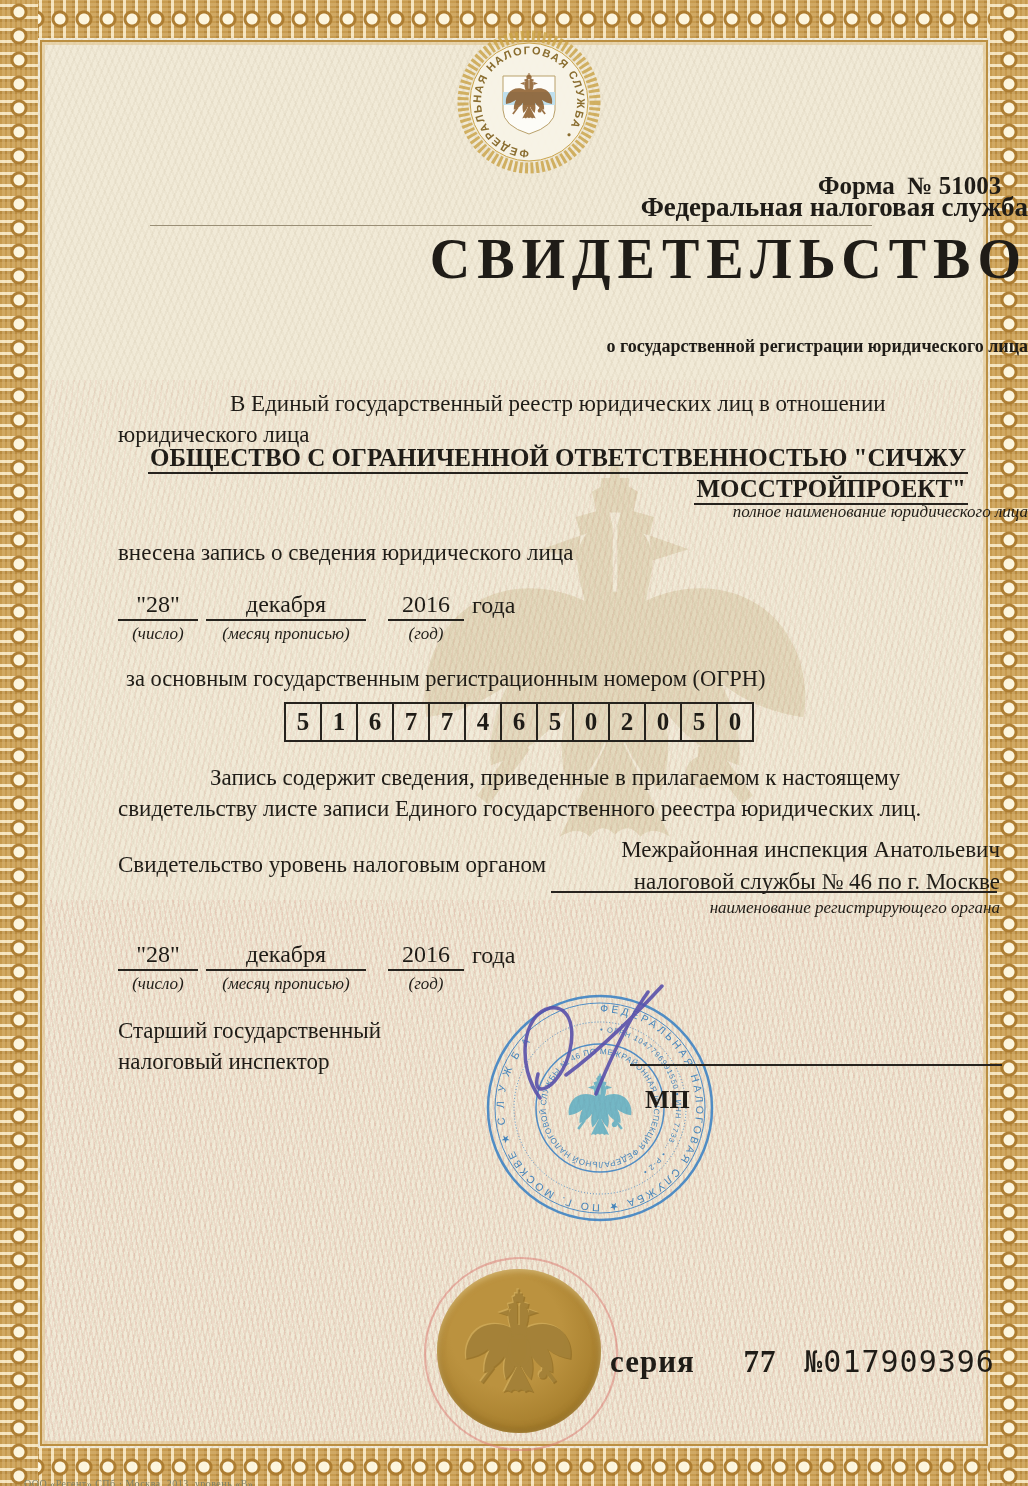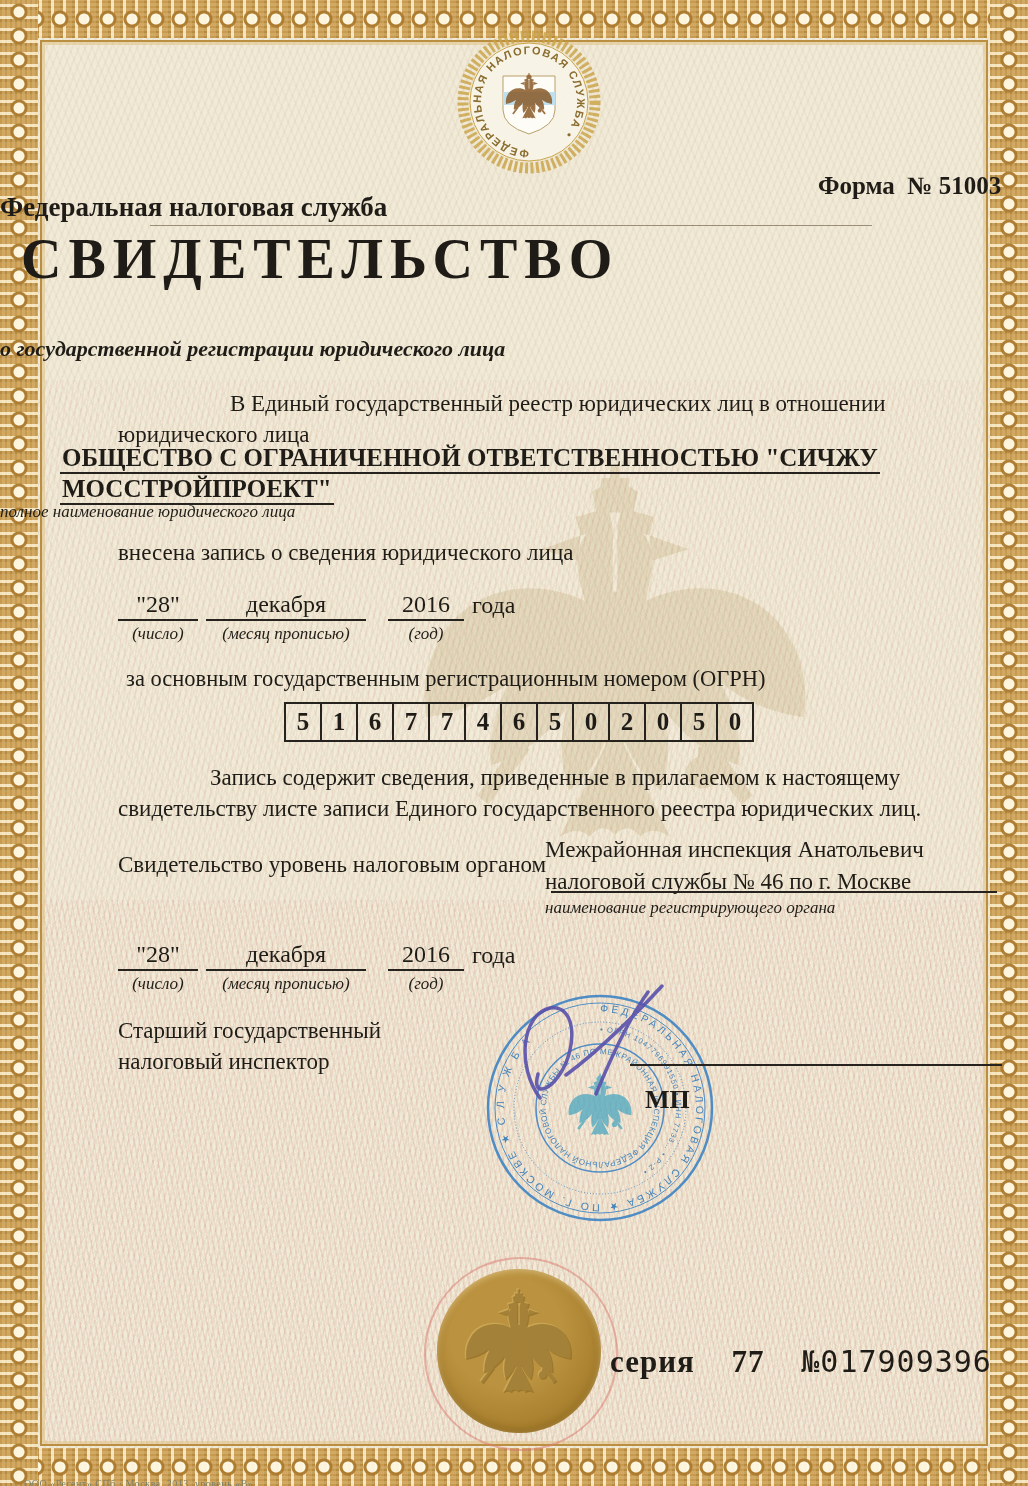--- a/index.html
+++ b/index.html
@@ -36,28 +36,28 @@
     background-image:
       radial-gradient(circle at 19px 12px, rgba(255,249,228,.95) 0 5px, rgba(171,122,46,.95) 6px 8px, rgba(0,0,0,0) 9px),
       repeating-linear-gradient(0deg, rgba(171,122,46,.55) 0 3px, rgba(248,233,198,.9) 3px 6px, rgba(198,153,77,.7) 6px 12px),
       repeating-linear-gradient(90deg, rgba(171,122,46,.35) 0 2px, rgba(248,233,198,.5) 2px 5px);
     background-size:38px 24px, auto, auto;}
   .band.t{top:0}.band.b{bottom:0}.band.l{left:0}.band.r{right:0}
   .frame{position:absolute; inset:40px; border:2px solid #bb8f42;
     box-shadow: inset 0 0 0 3px rgba(224,193,134,.55); pointer-events:none;}
 
   .abs{position:absolute;}
-  .ctr{text-align:left;}
+  .ctr{text-align:right;}
   .serif23{font-size:23px;}
   .cap{font-style:italic; font-size:17px;}
   .uline{border-bottom:2px solid #26231e;}
 
   .title{font-size:56px; font-weight:bold; letter-spacing:7px;padding-left:21px;}
   .agency{font-size:27px; font-weight:bold;}
-  .subtitle{font-size:22px; font-weight:bold;font-style:italic;}
+  .subtitle{font-size:18px; font-weight:bold;}
   .company{font-size:25px; font-weight:bold; line-height:31px;}
   .company .uline{padding:0 2px 1px 2px;}
 
   .dval{position:absolute; font-size:24px; text-align:center; border-bottom:2px solid #26231e; padding-bottom:1px;}
   .dlab{position:absolute; font-style:italic; font-size:17px; text-align:center;}
   .goda{position:absolute; font-size:24px;}
 
   .ogrn{position:absolute; display:flex;}
   .ogrn .cell{width:34px; height:36px; border:2px solid #26231e; margin-left:-2px;
     font-size:25px; font-weight:bold; line-height:36px; text-align:center; background:rgba(255,255,255,.06);}
@@ -239,18 +239,18 @@
 
   <div class="goldseal-ring"></div>
   <div class="goldseal"></div>
   <svg class="abs" style="left:455px;top:1287px" width="128" height="128" viewBox="0 0 200 200">
     <use href="#eagle" fill="#d9b868" opacity=".55" transform="translate(-2,-2)"></use>
     <use href="#eagle" fill="#7e5e1c" opacity=".5"></use>
   </svg>
 
   <div class="abs series" style="left:610px;top:1344px">
     <span>серия</span>
-    <span style="margin-left:28px">77</span>
-    <span class="num" style="margin-left:28px">№017909396</span>
+    <span style="margin-left:40px">77</span>
+    <span class="num" style="margin-left:19px">№017909396</span>
   </div>
 
   <div class="abs imprint" style="left:24px;top:1478px">ООО «Регент» СПб · Москва, 2013, уровень «В»</div>
 </div>
 
 </body></html>

